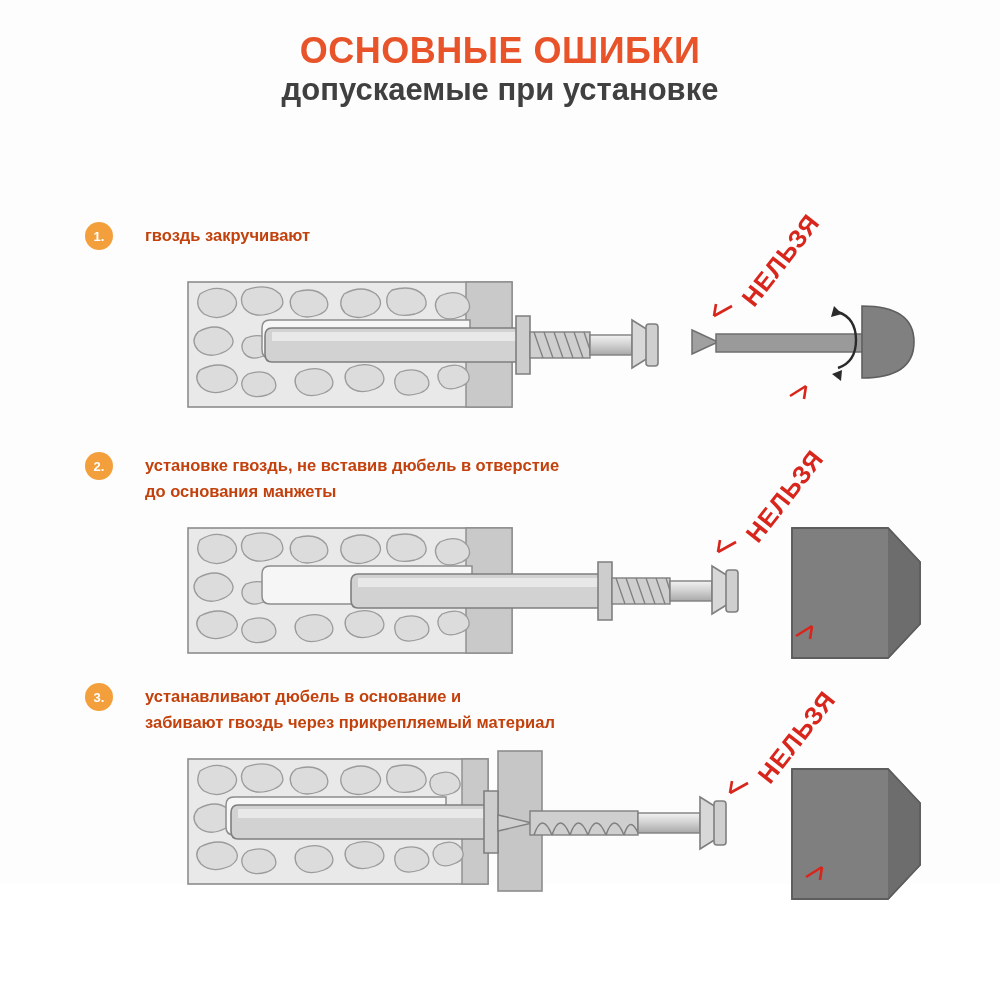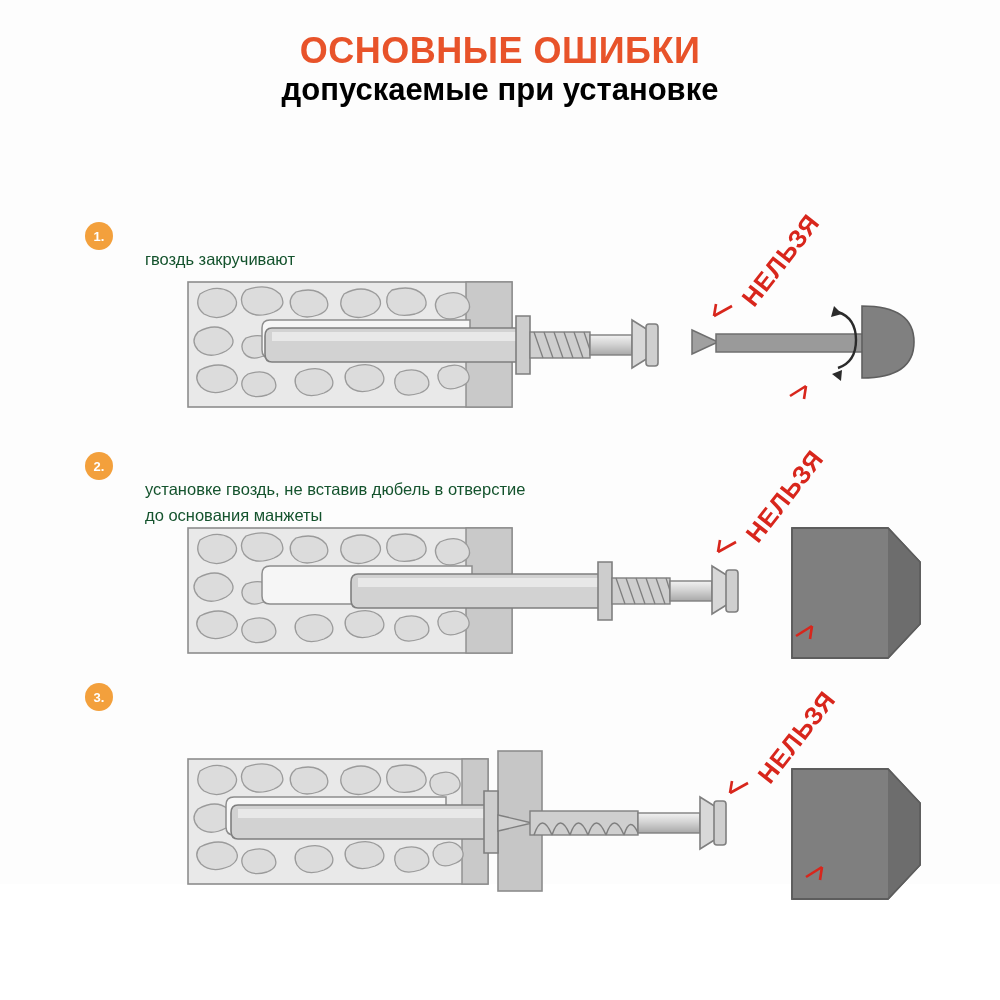--- a/index.html
+++ b/index.html
@@ -34,21 +34,21 @@
   .title-line1 {
     font-size: 36px;
     font-weight: bold;
     letter-spacing: 0.5px;
     color: #e8532a;
     line-height: 1.15;
   }
   .title-line2 {
     font-size: 31px;
     font-weight: bold;
-    color: #000000;
+    color: #404040;
     line-height: 1.25;
   }
   .title-line3 {
     font-size: 31px;
     font-weight: bold;
     color: #e8532a;
     line-height: 1.25;
   }
 
   
@@ -74,25 +74,24 @@
     font-weight: bold;
     display: flex;
     align-items: center;
     justify-content: center;
   }
   .step-text {
     position: absolute;
     left: 145px;
     top: 1px;
     font-size: 16.5px;
-    font-weight: normal;
-    color: #14532d;
+    font-weight: bold;
+    color: #c2410c;
     line-height: 1.55;
     max-width: 640px;
-    margin-top: 24px;
   }
 
   .illustration {
     position: relative;
     width: 1000px;
   }
   .illustration svg {
     display: block;
   }
 
@@ -277,20 +276,22 @@
             <path d="M812 108 l-2 13"></path>
         </g>
       </svg>
       <div class="nelzya" style="left:740px; top:12px;">НЕЛЬЗЯ</div>
     </div>
   </div>
 
   <div class="step" style="top:683px;">
     <div class="step-head" style="height:66px;">
       <div class="badge">3.</div>
+      <div class="step-text" style="white-space:pre-line;">устанавливают дюбель в основание и
+забивают гвоздь через прикрепляемый материал</div>
     </div>
 
     <div class="illustration">
       <svg width="1000" height="200" viewBox="0 0 1000 200" xmlns="http://www.w3.org/2000/svg">
         <defs>
           <linearGradient id="metalg3" x1="0" y1="0" x2="0" y2="1">
             <stop offset="0%" stop-color="#f2f2f2"></stop>
             <stop offset="45%" stop-color="#d4d4d4"></stop>
             <stop offset="100%" stop-color="#a8a8a8"></stop>
           </linearGradient>

